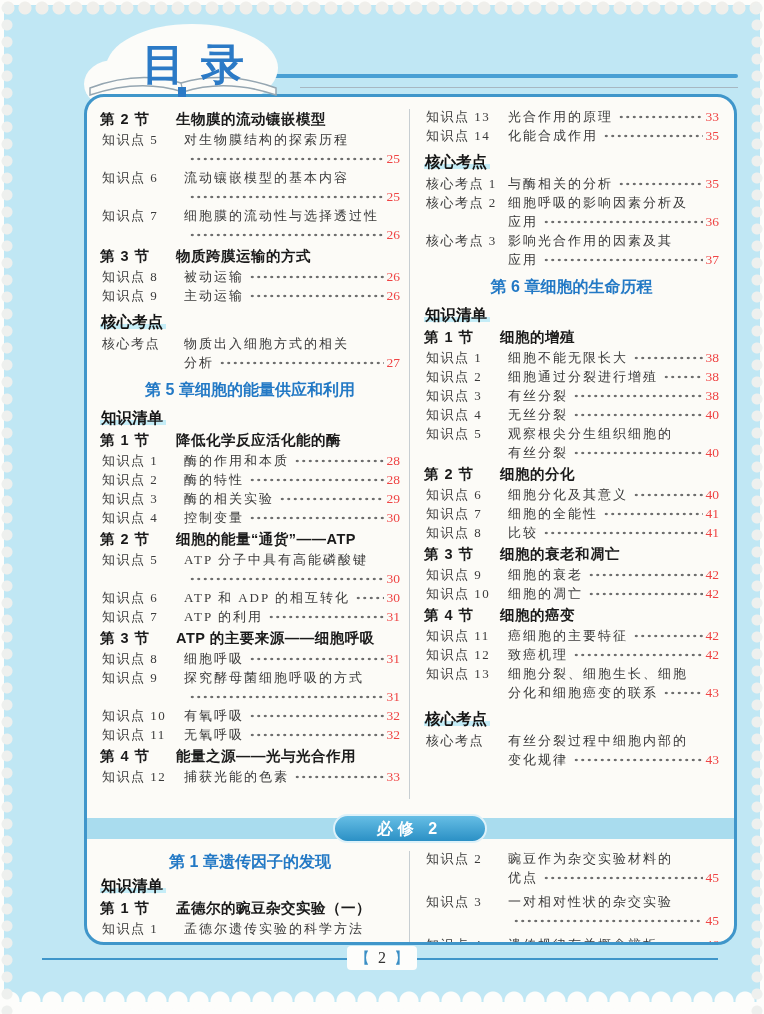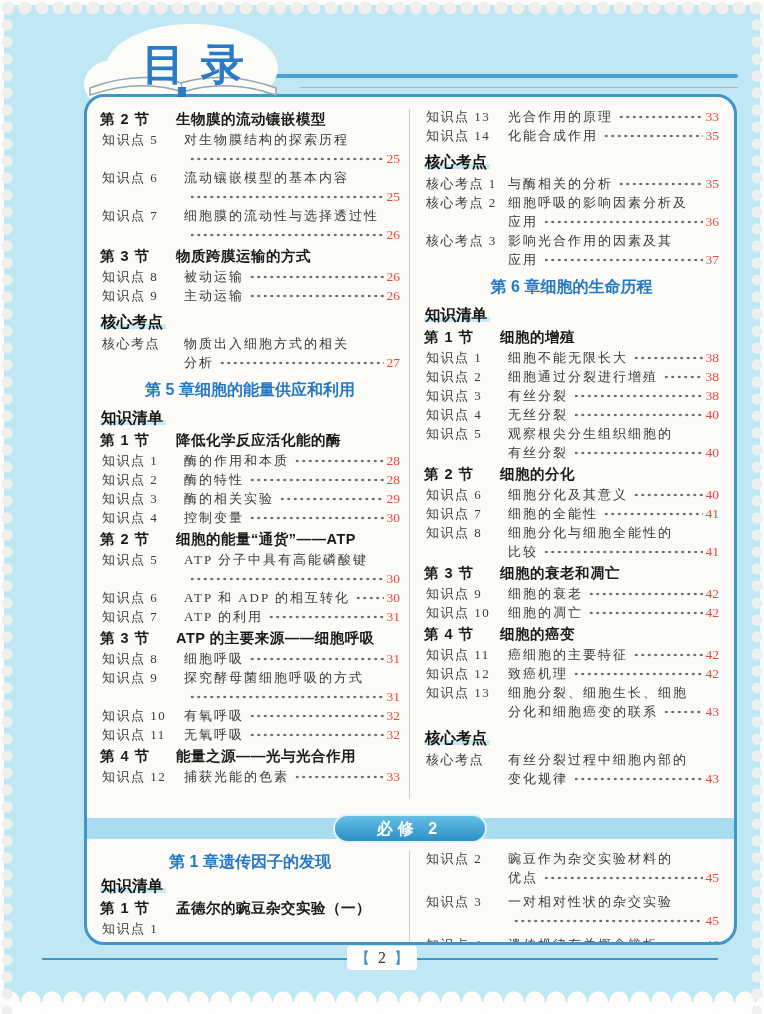--- a/index.html
+++ b/index.html
@@ -466,23 +466,20 @@
                 <span class="entry-text">细胞的全能性</span>
                 <span class="leader"></span>
                 <span class="pageno">41</span>
               </div>
             </div>
           </div>
           <div class="row-entry">
             <span class="entry-label">知识点 8</span>
             <div class="entry-body">
               <div class="entry-line">
-                <span class="entry-text">细胞分化与细胞全能性的</span>
-              </div>
-              <div class="entry-line">
                 <span class="entry-text">比较</span>
                 <span class="leader"></span>
                 <span class="pageno">41</span>
               </div>
             </div>
           </div>
           <div class="row-section">
             <span class="sec-num">第 3 节</span>
             <span class="sec-title">细胞的衰老和凋亡</span>
           </div>
@@ -568,20 +565,30 @@
     <div class="cols bottom">
       <div class="col-left" id="col-bottom-left">
           <div class="row-chapter"><span class="ch-num">第 1 章</span><span class="ch-title">遗传因子的发现</span></div>
           <div class="row-heading"><span class="hl">知识清单</span></div>
           <div class="row-section">
             <span class="sec-num">第 1 节</span>
             <span class="sec-title">孟德尔的豌豆杂交实验（一）</span>
           </div>
           <div class="row-entry">
             <span class="entry-label">知识点 1</span>
+            <div class="entry-body">
+              <div class="entry-line">
+                <span class="entry-text">孟德尔遗传实验的科学方法</span>
+              </div>
+              <div class="entry-line">
+                <span class="entry-text"></span>
+                <span class="leader"></span>
+                <span class="pageno">45</span>
+              </div>
+            </div>
           </div>
         </div>
       <div class="divider"></div>
       <div class="col-right" id="col-bottom-right">
           <div class="row-entry">
             <span class="entry-label">知识点 2</span>
             <div class="entry-body">
               <div class="entry-line">
                 <span class="entry-text">豌豆作为杂交实验材料的</span>
               </div>

